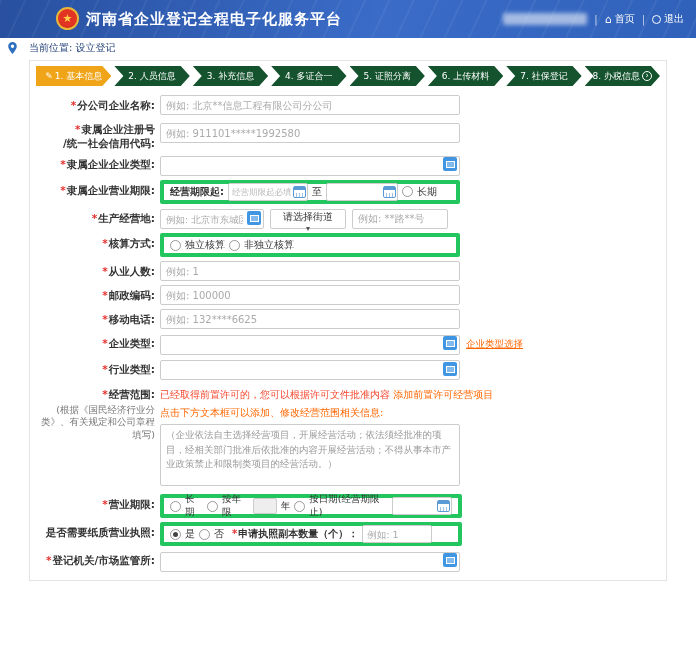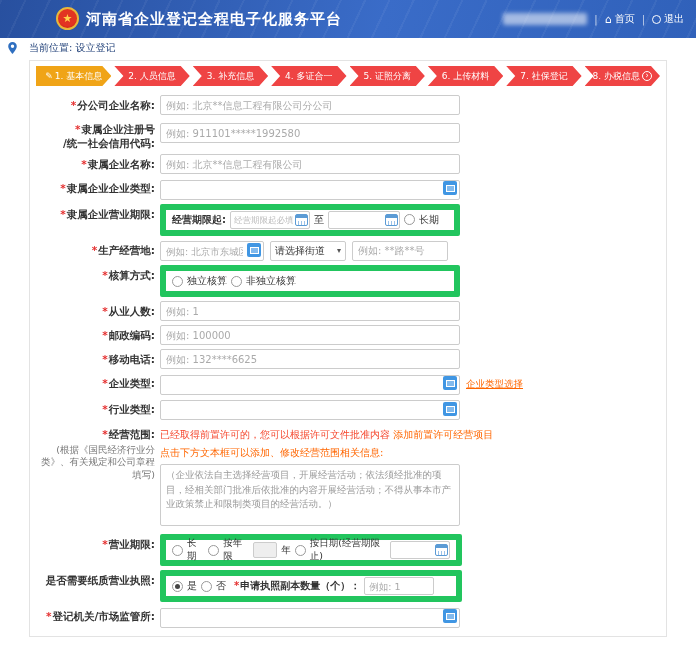--- a/index.html
+++ b/index.html
@@ -20,21 +20,21 @@
   .hdr-link { display:flex; align-items:center; gap:3px; color:#fff; text-decoration:none; cursor:pointer; }
   .home-ic { font-size:11px; }
   .power-ic { width:9px; height:9px; border:1px solid #fff; border-radius:50%; display:inline-block; }
   
   .breadcrumb { height:20px; display:flex; align-items:center; gap:12px; padding:0 8px;
     font-size:10px; color:#1f3f77; }
   
   .container { margin:2px 29px 0 29px; width:638px; border:1px solid #e3e3e3; padding:5px 4px 4px; }
   
   .steps { display:flex; gap:3px; margin:0 2px 9px; }
-  .step { flex:1; height:20px; background:#ef4444; color:#fff; font-size:9px;
+  .step { flex:1; height:20px; background:#14532d; color:#fff; font-size:9px;
     display:flex; align-items:center; justify-content:center; gap:2px; cursor:pointer;
     clip-path:polygon(0 0, calc(100% - 9px) 0, 100% 50%, calc(100% - 9px) 100%, 0 100%, 9px 50%); }
   .step.first { clip-path:polygon(0 0, calc(100% - 9px) 0, 100% 50%, calc(100% - 9px) 100%, 0 100%); }
   .step.active { background:#f0a417; }
   .step .pencil { font-size:9px; }
   .circ-chev { width:10px; height:10px; border:1px solid #fff; border-radius:50%;
     font-size:8px; line-height:8px; text-align:center; flex-shrink:0; }
   
   .row { display:flex; align-items:flex-start; margin-bottom:4px; }
   .lbl { width:126px; flex-shrink:0; text-align:right; padding-right:5px; padding-top:4px;
@@ -52,31 +52,31 @@
     border:1px solid #fff; background:rgba(255,255,255,.35); }
   .cal { display:inline-block; width:13px; height:12px; border:1px solid #5b9bd5; border-radius:2px;
     position:relative; background:#fff; flex-shrink:0; cursor:pointer; }
   .cal::before { content:''; position:absolute; top:0; left:0; right:0; height:3px; background:#5b9bd5; }
   .cal::after { content:''; position:absolute; left:2px; top:6px; width:8px; height:4px;
     background:repeating-linear-gradient(90deg,#9cc3e8 0 1px, transparent 1px 3px); }
   .radio { display:inline-block; width:11px; height:11px; border:1px solid #999; border-radius:50%;
     background:#fff; position:relative; flex-shrink:0; cursor:pointer; }
   .radio.checked::after { content:''; position:absolute; left:2px; top:2px; width:5px; height:5px;
     border-radius:50%; background:#444; }
-  .group { border:6px solid #22c55e; border-radius:2px; height:32px; display:flex; align-items:center;
+  .group { border:4px solid #22c55e; border-radius:2px; height:24px; display:flex; align-items:center;
     gap:4px; padding:0 6px; font-size:10px; color:#333; }
   .group.w300 { width:300px; }
   .group.w302 { width:302px; }
   .date-wrap { position:relative; display:flex; align-items:center; }
   .date-inp { height:18px; border:1px solid #ccc; border-radius:2px; font-size:8.5px;
     padding:0 16px 0 3px; color:#555; font-family:inherit; }
   .date-inp::placeholder { color:#bbb; }
   .date-wrap .cal { position:absolute; right:2px; }
   .sel { width:76px; height:20px; border:1px solid #ccc; border-radius:2px; display:flex;
-    align-items:center; justify-content:space-between; padding:0 4px; font-size:10px; color:#333; cursor:pointer; }
+    align-items:center; justify-content:space-between; padding:0 4px; font-size:10px; color:#333; cursor:pointer;flex-direction:column; }
   .sel .chev { font-size:8px; color:#555; }
   .side-link { font-size:9.5px; color:#f60; margin:5px 0 0 6px; text-decoration:underline; cursor:pointer; white-space:nowrap; }
   .notice-red { font-size:10px; color:#f5472e; padding-top:4px; }
   .notice-link { color:#f60; cursor:pointer; }
   .notice-orange { font-size:10px; color:#f60; margin:4px 0; }
   .scope-ta { width:300px; height:62px; border:1px solid #ccc; border-radius:2px; resize:none;
     font-size:9.5px; line-height:1.5; padding:3px 5px; color:#666; font-family:inherit; }
   .scope-ta::placeholder { color:#999; }
   .mini-inp { width:24px; height:16px; border:1px solid #ccc; background:#eee; border-radius:2px; }
   .copies-inp { width:70px; height:18px; border:1px solid #ccc; border-radius:2px;
@@ -146,24 +146,20 @@
   <div class="row">
     <div class="lbl"><span class="req">*</span><span>分公司企业名称:</span></div>
     <input class="inp" placeholder="例如: 北京**信息工程有限公司分公司" style="">
   </div>
 
   <div class="row">
     <div class="lbl"><span class="req">*</span><span>隶属企业注册号</span><br><span>/统一社会信用代码:</span></div>
     <input class="inp" style="margin-top: 4px;" placeholder="例如: 911101*****1992580">
   </div>
 
-  <div class="row">
-    <div class="lbl"><span class="req">*</span><span>隶属企业名称:</span></div>
-    <input class="inp" placeholder="例如: 北京**信息工程有限公司" style="">
-  </div>
 
   <div class="row">
     <div class="lbl"><span class="req">*</span><span>隶属企业企业类型:</span></div>
     <div class="inp-wrap"><input class="inp" style=""><span class="picker"></span></div>
   </div>
 
 
   <div class="row">
     <div class="lbl"><span class="req">*</span><span>隶属企业营业期限:</span></div>
     <div class="group w300">

